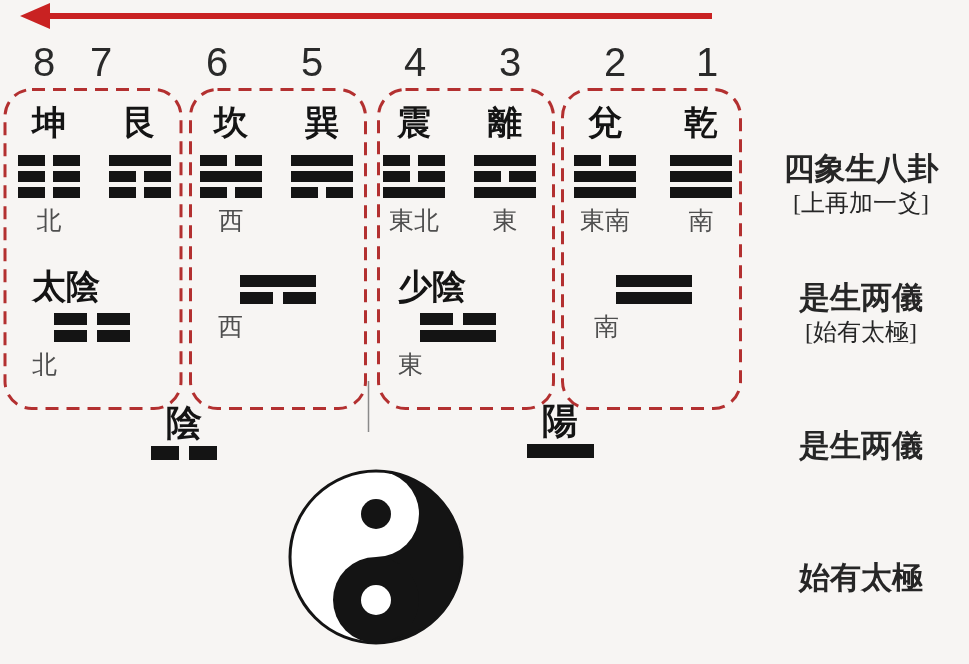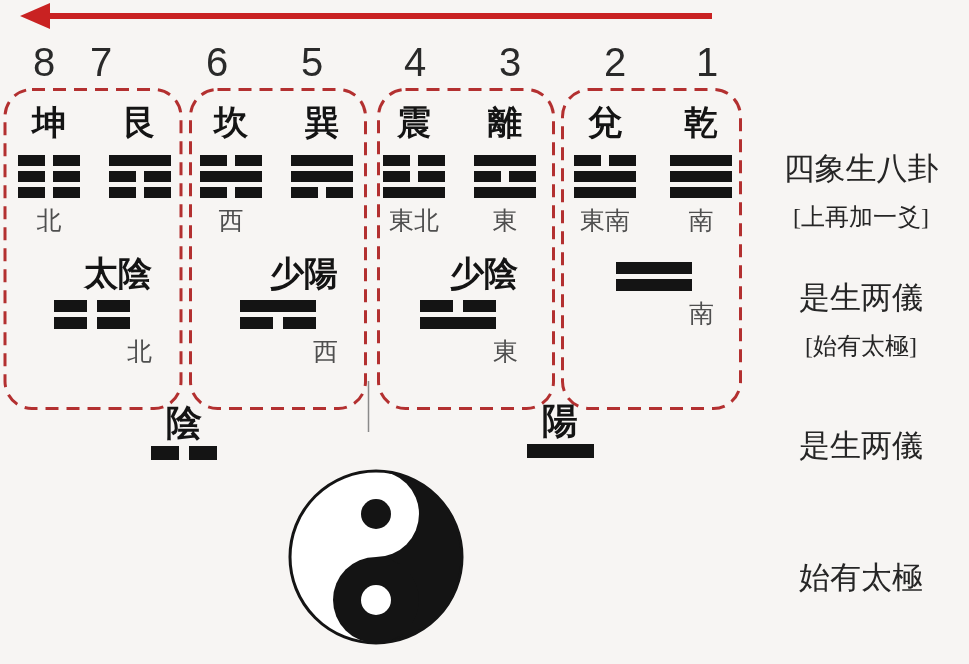--- a/index.html
+++ b/index.html
@@ -49,23 +49,23 @@
   .line.broken .seg { width: 43%; background: #141414; display:block; }
   .dir {
     margin-top: 9px;
     font-size: 25px;
     line-height: 28px;
     color: #4f4f4f;
   }
   
   .sx-col {
     position: absolute;
-    top: 255px;
+    top: 268px;
     width: 120px;
-    text-align: right;
+    text-align: left;
   }
   .sx-col .bars { width: 76px; margin-top: 7px; }
   .sx-col .line { height: 12px; }
   
   .ly-col {
     position: absolute;
     width: 120px;
     text-align: center;
   }
   .ly-name { font-size: 36px; line-height: 40px; }
@@ -76,22 +76,22 @@
   .ly-yang { left: 500px; top: 401px; }
   .ly-yang .bars { width: 67px; }
   
   .stage {
     position: absolute;
     left: 752px;
     width: 218px;
     text-align: center;
     color: #262626;
   }
-  .stage-main { font-size: 31px; line-height: 34px; font-weight: 400; }
-  .stage-sub  { font-size: 24px; line-height: 28px; margin-top: 17px; }
+  .stage-main { font-size: 31px; line-height: 34px; font-weight: 700; }
+  .stage-sub  { font-size: 24px; line-height: 28px; margin-top: 3px; }
   .stage-1 { top: 152px; }
   .stage-2 { top: 281px; }
   .stage-3 { top: 429px; }
   .stage-4 { top: 561px; }
 </style>
 </head>
 <body>
 
 <div class="canvas">
 
@@ -245,21 +245,20 @@
           <span class="seg"></span>
         </div>
         <div class="line broken">
           <span class="seg"></span>
           <span class="seg"></span>
         </div>
       </div>
     <div class="dir">北</div>
   </div>
   <div class="sx-col" style="left:218px">
-    <div class="sx-name">少陽</div>
     <div class="bars">
         <div class="line solid"></div>
         <div class="line broken">
           <span class="seg"></span>
           <span class="seg"></span>
         </div>
       </div>
     <div class="dir">西</div>
   </div>
   <div class="sx-col" style="left:398px">

